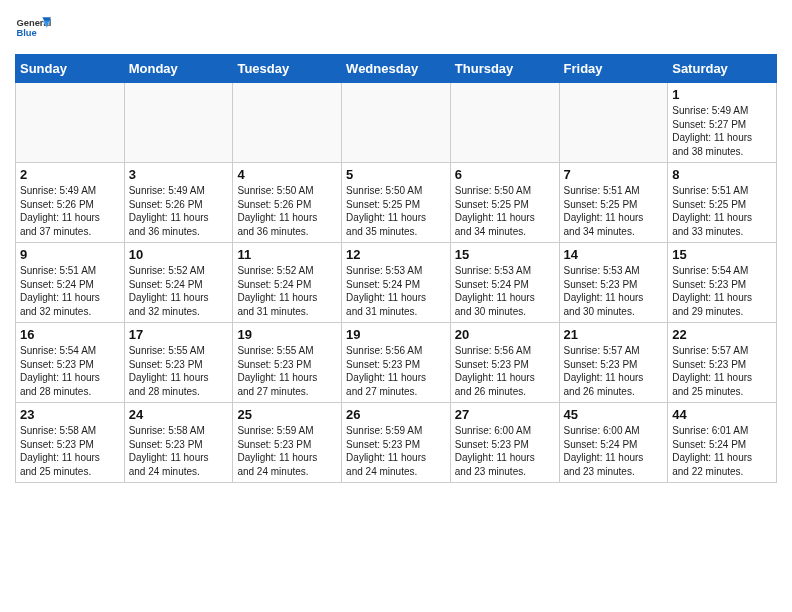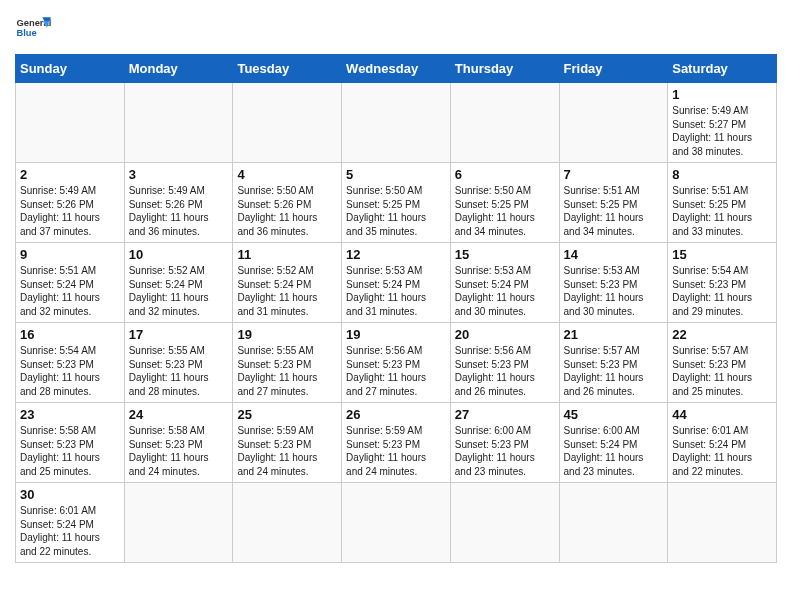--- a/index.html
+++ b/index.html
@@ -318,29 +318,14 @@
 and 23 minutes.</div>
         </td>
         <td>
           <div class="day-number">44</div>
           <div class="day-info" style="white-space: pre-line;">Sunrise: 6:01 AM
 Sunset: 5:24 PM
 Daylight: 11 hours
 and 22 minutes.</div>
         </td>
       </tr>
-      <tr>
-        <td>
-          <div class="day-number">30</div>
-          <div class="day-info" style="white-space: pre-line;">Sunrise: 6:01 AM
-Sunset: 5:24 PM
-Daylight: 11 hours
-and 22 minutes.</div>
-        </td>
-        <td class="empty-cell"></td>
-        <td class="empty-cell"></td>
-        <td class="empty-cell"></td>
-        <td class="empty-cell"></td>
-        <td class="empty-cell"></td>
-        <td class="empty-cell"></td>
-      </tr>
     </tbody>
 </table>
 
 </body></html>

